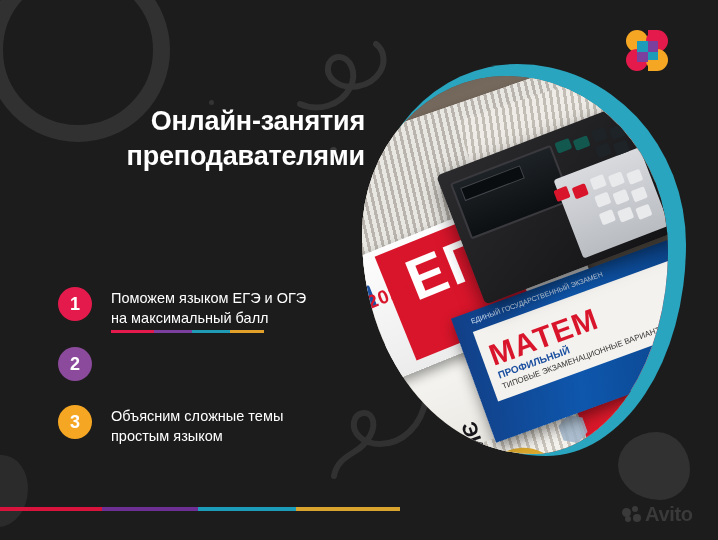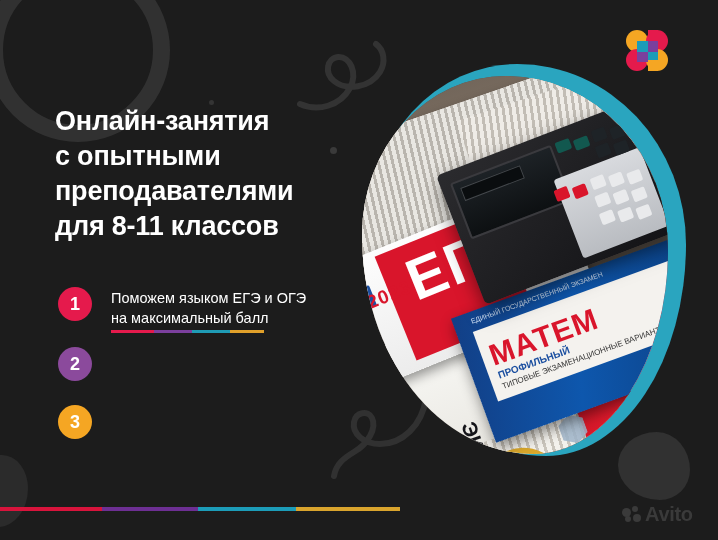--- a/index.html
+++ b/index.html
@@ -233,21 +233,21 @@
   
   #headline{
     position:absolute;left:55px;top:104px;
     width:310px;
     color:#ffffff;
     font-size:27px;
     font-weight:bold;
     line-height:1.30;
     letter-spacing:-0.2px;
   }
-  #headline div{white-space:nowrap;}
+  #headline div{white-space:nowrap;text-align:right;}
 
   
   #features{
     position:absolute;left:58px;top:286px;
     width:330px;
   }
   .feature{
     position:relative;
     display:flex;
     align-items:flex-start;
@@ -405,23 +405,21 @@
       <rect x="24" y="13" width="10" height="11" fill="#7b3f9d"></rect>
       <rect x="13" y="24" width="11" height="10" fill="#7b3f9d"></rect>
       <rect x="24" y="24" width="10" height="10" fill="#1c9cb8"></rect>
       <rect x="24" y="2" width="10" height="11" fill="#e51a4c"></rect>
       <rect x="24" y="32" width="10" height="11" fill="#f5a623"></rect>
     </g>
   </svg>
 
   <div id="headline">
     <div>Онлайн-занятия</div>
-    <div>с опытными</div>
     <div>преподавателями</div>
-    <div>для 8-11 классов</div>
   </div>
 
   <div id="features">
 
     <div class="feature">
       <div class="badge" style="background:#e51a4c;">
         <span>1</span>
       </div>
       <div class="ftext">
         <div>Поможем языком ЕГЭ и ОГЭ</div>
@@ -432,20 +430,24 @@
 
     <div class="feature">
       <div class="badge" style="background:#8b4a9c;">
         <span>2</span>
       </div>
     </div>
 
     <div class="feature">
       <div class="badge" style="background:#f5a623;">
         <span>3</span>
+      </div>
+      <div class="ftext">
+        <div>Объясним сложные темы</div>
+        <div>простым языком</div>
       </div>
     </div>
 
   </div>
 
   <div id="accent-bar"></div>
 
   <div id="avito">
     <span class="dots">
       <i class="d1"></i>

